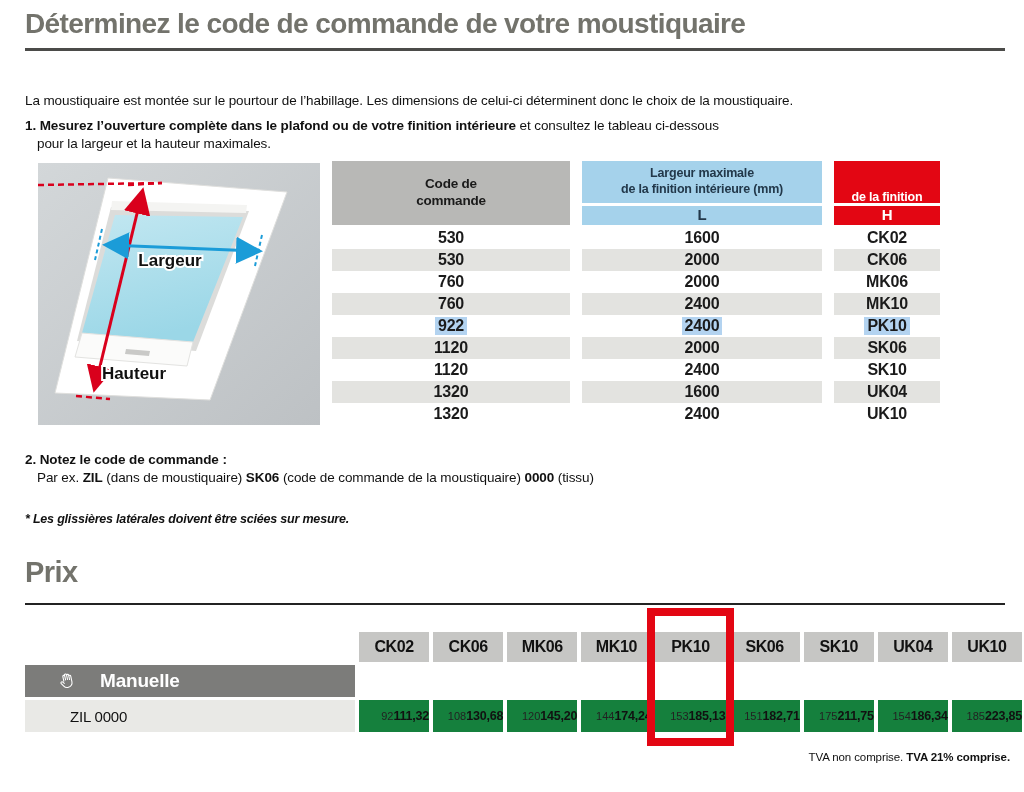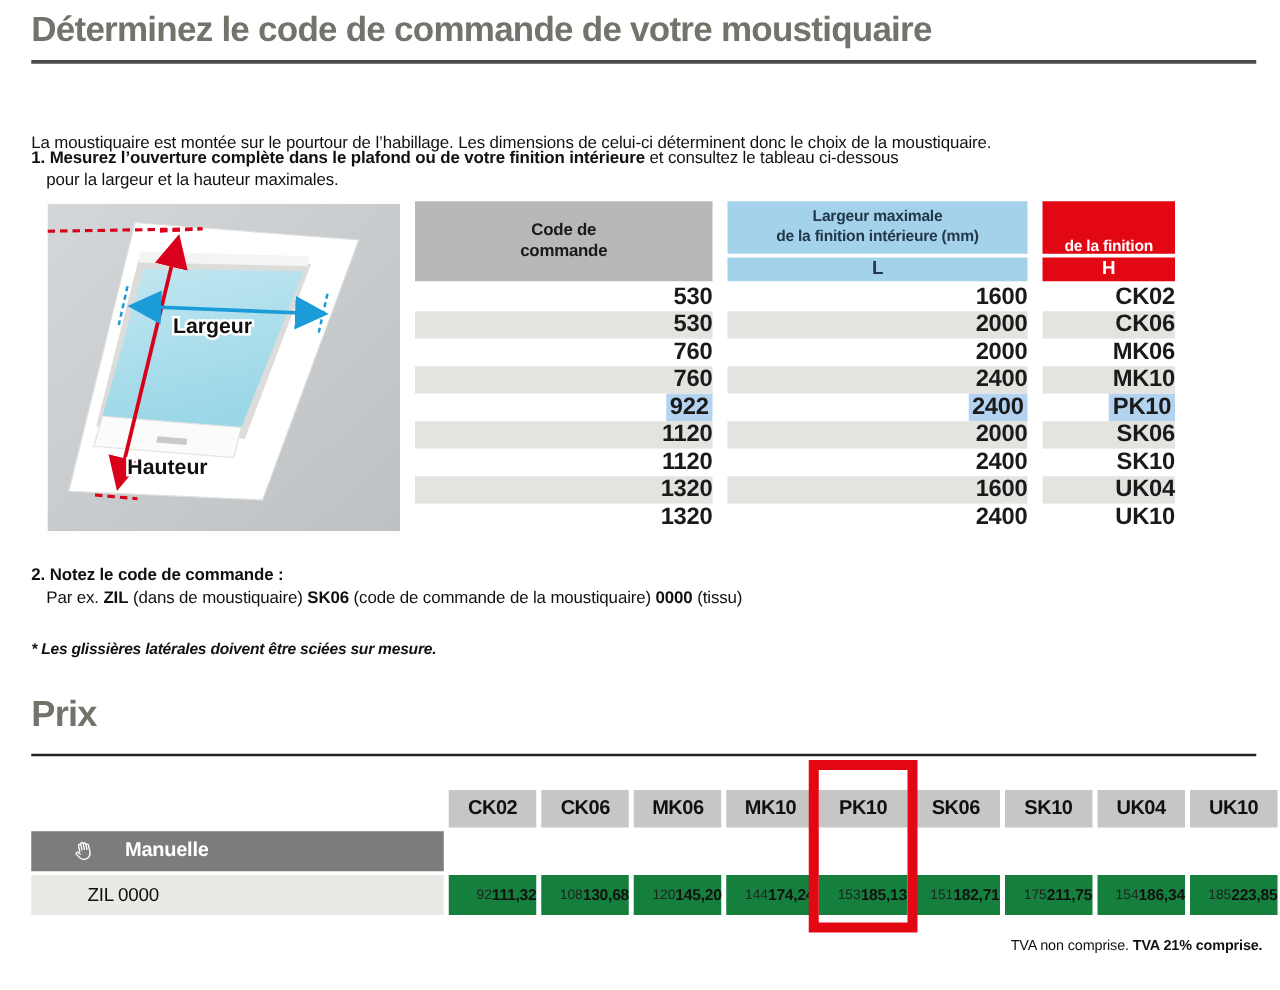--- a/index.html
+++ b/index.html
@@ -13,21 +13,21 @@
     font-size:28px;font-weight:700;letter-spacing:-0.6px;color:#73736c;
   }
   .rule-1{position:absolute;left:25px;top:48px;width:980px;height:3px;background:#4b4b49;}
   .prix-title{
     position:absolute;left:25px;top:556px;margin:0;
     font-size:29px;font-weight:700;letter-spacing:-0.6px;color:#73736c;
   }
   .rule-2{position:absolute;left:25px;top:603px;width:980px;height:2px;background:#232323;}
   
   .copy{position:absolute;left:25px;font-size:13.5px;line-height:1.35;letter-spacing:-0.1px;}
-  .intro{top:91px;width:960px;}
+  .intro{top:78px;width:960px;}
   .step1{top:103px;width:960px;}
   .step1 .l2{display:block;padding-left:12px;}
   .step2{top:437px;width:960px;}
   .step2 .l2{display:block;padding-left:12px;}
   .b{font-weight:700;text-align:center;}
   .footnote{top:498px;font-style:italic;font-weight:700;font-size:12.5px;letter-spacing:-0.2px;}
   
   .figure{position:absolute;left:38px;top:163px;width:282px;height:300px;}
   
   .size-table{position:absolute;left:332px;top:161px;width:608px;}
@@ -41,41 +41,41 @@
   }
   .h-blue{background:var(--blue);color:#22384a;}
   .h-red{background:var(--red);color:#fff;gap:32px;}
   .h-gray{background:#b8b8b6;color:#1a1a1a;grid-row:1/3;font-size:13.5px;}
   .h-sub{font-size:15px;}
   .st-body{
     display:grid;grid-template-columns:238px 240px 106px;column-gap:12px;
     grid-auto-rows:22px;margin-top:2px;
   }
   .st-cell{
-    display:flex;align-items:center;justify-content:flex-end;
-    font-weight:700;font-size:19px;letter-spacing:-0.2px;color:#1a1a1a;background:#fff;
+    display:flex;align-items:center;justify-content:center;
+    font-weight:700;font-size:16px;letter-spacing:-0.2px;color:#1a1a1a;background:#fff;
   }
   .st-cell.shade{background:#e3e3e0;}
   .st-cell .hl{background:#b3d3f0;padding:0 3px;}
   
   .price-table{
     position:absolute;left:25px;top:632px;width:997px;
     display:grid;grid-template-columns:330px repeat(9,1fr);
     grid-template-rows:30px 32px 32px;column-gap:4px;row-gap:3px;
   }
   .pt-code{
     background:#c6c6c4;display:flex;align-items:center;justify-content:center;
     font-weight:700;font-size:16px;letter-spacing:-0.4px;color:#111;
   }
   .pt-empty{background:transparent;}
   .pt-group{
     background:#7c7c7a;display:flex;align-items:center;color:#fff;
   }
   .pt-group .hand{margin-left:33px;transform:rotate(-12deg);}
-  .pt-group .lbl{margin-left:24px;font-weight:700;font-size:16px;letter-spacing:-0.2px;}
+  .pt-group .lbl{margin-left:24px;font-weight:700;font-size:19px;letter-spacing:-0.2px;}
   .pt-product{
     background:#e9e9e6;display:flex;align-items:center;padding-left:45px;
     font-size:15px;letter-spacing:-0.2px;color:#111;
   }
   .pt-price{
     background:#15803d;display:flex;flex-direction:row;align-items:center;justify-content:flex-end;
     line-height:1.15;
   }
   .pt-price .excl{font-size:11px;color:#222;}
   .pt-price .incl{font-size:12.5px;font-weight:700;letter-spacing:-0.2px;color:#111;}

